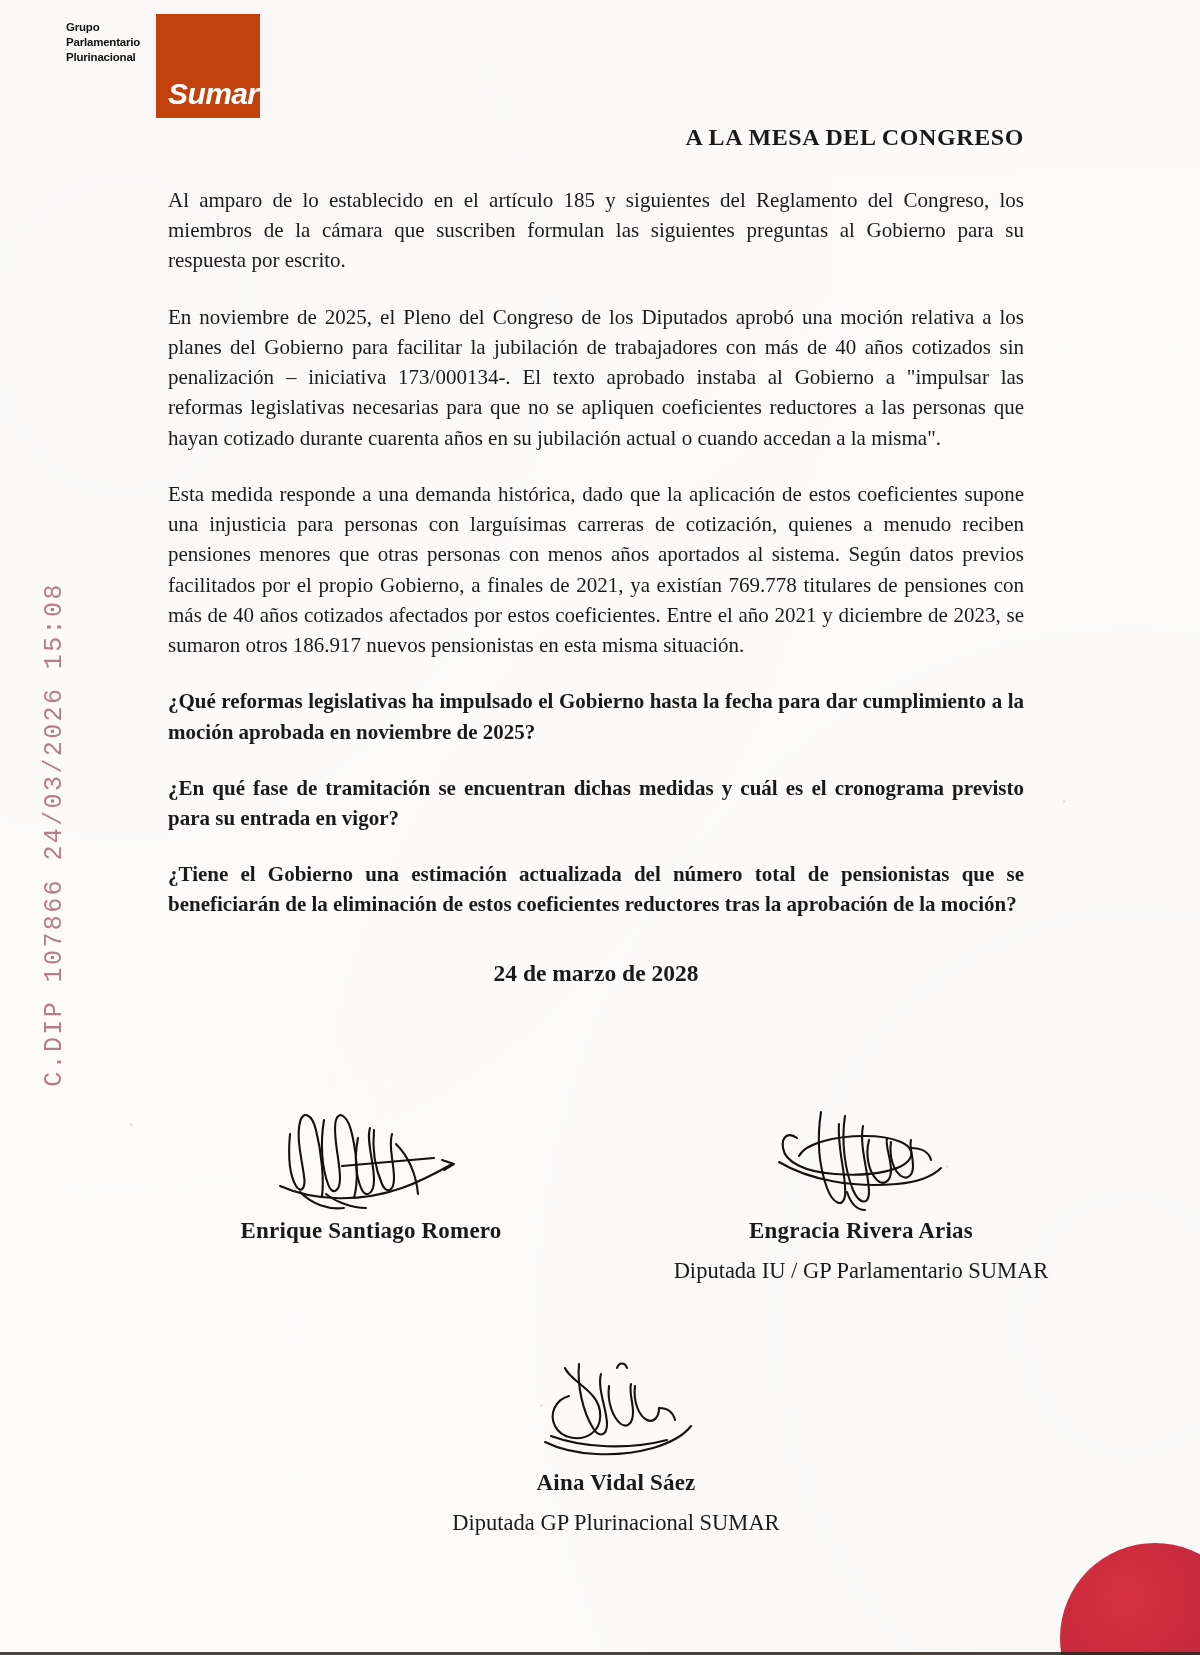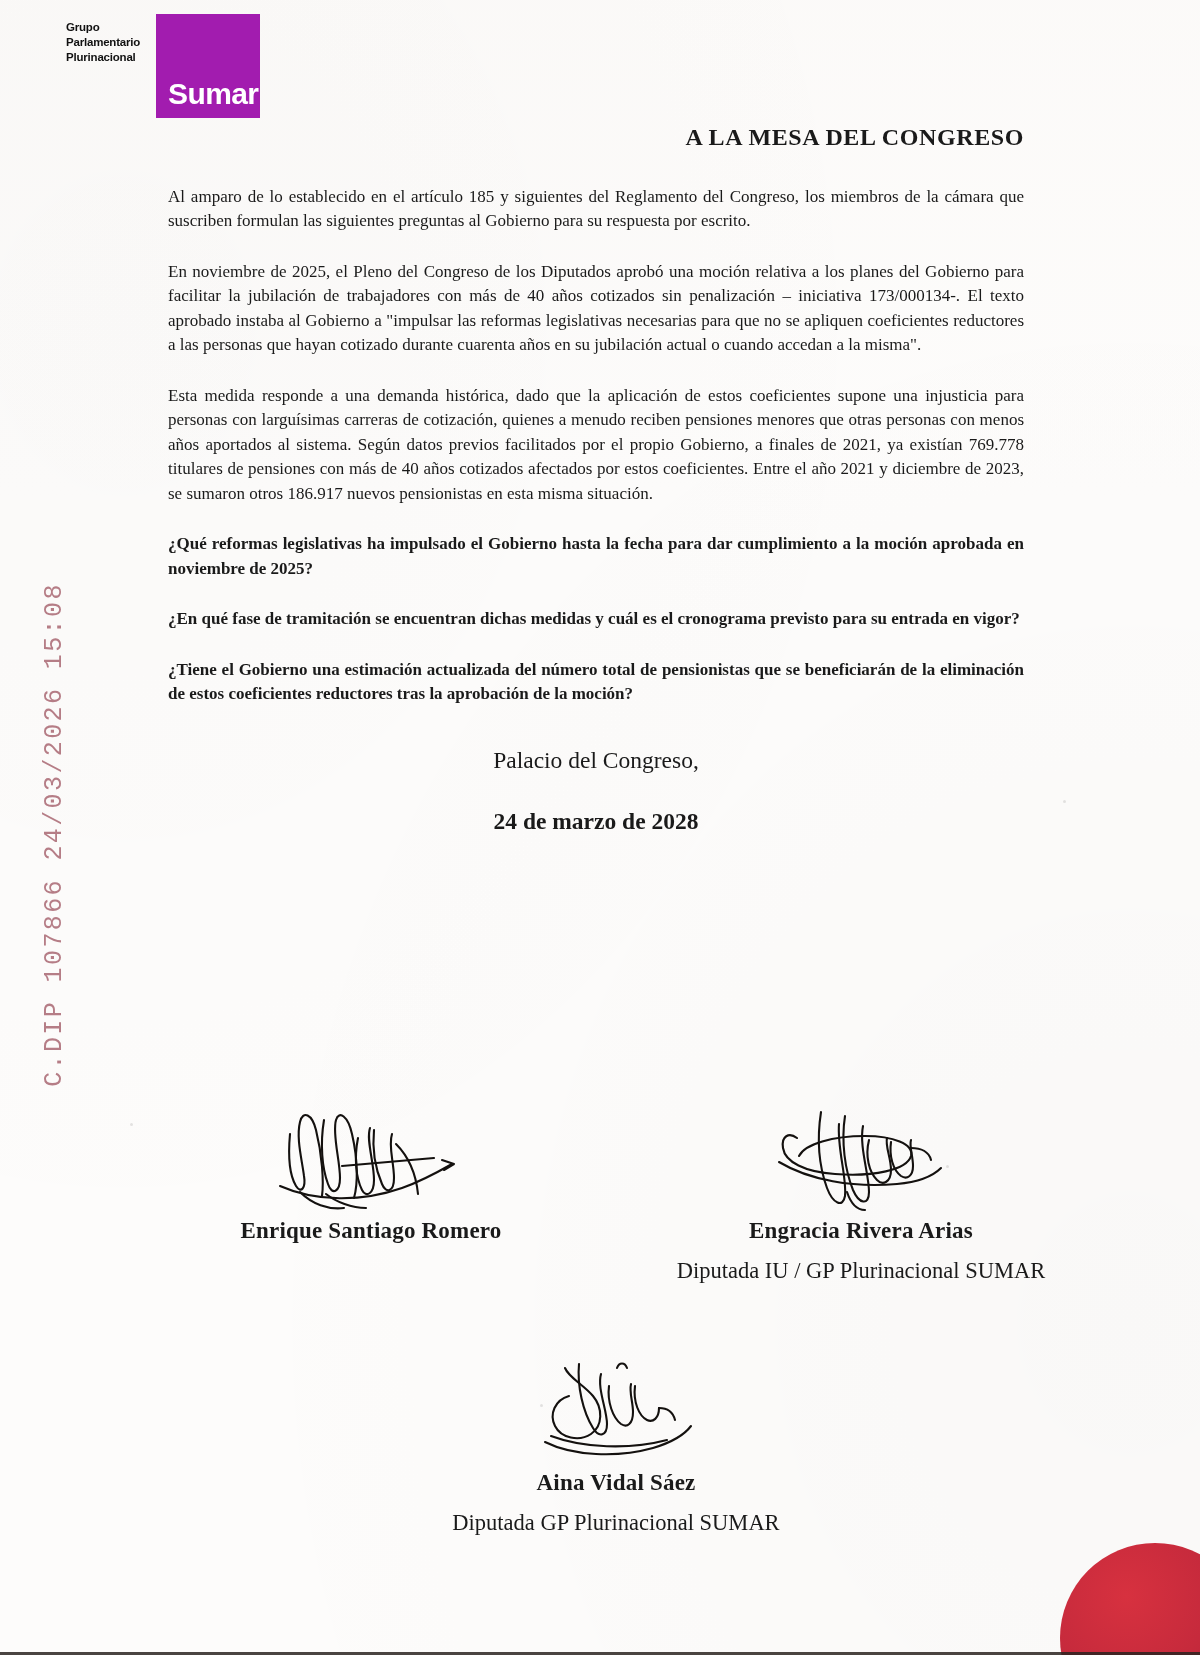--- a/index.html
+++ b/index.html
@@ -51,21 +51,22 @@
     line-height: 1.32;
     letter-spacing: -0.2px;
     color: #111111;
   }
   .logo-square {
     position: absolute;
     left: 96px;
     top: 6px;
     width: 104px;
     height: 104px;
-    background: #a21caf;
+    background: #c2410c;
+    font-style: italic;
   }
   .logo-square-text {
     position: absolute;
     left: 12px;
     bottom: 7px;
     color: #ffffff;
     font-family: "Liberation Sans", "DejaVu Sans", sans-serif;
     font-weight: 700;
     font-size: 30px;
     letter-spacing: -0.6px;
@@ -118,21 +119,21 @@
   .doc-title {
     text-align: right;
     font-weight: 700;
     font-size: 24px;
     letter-spacing: 0.6px;
     margin: 0 0 34px 0;
   }
   p.para {
     margin: 0 0 26px 0;
     text-align: justify;
-    font-size: 17px;
+    font-size: 21px;
     line-height: 1.44;
   }
   p.para.bold {
     font-weight: 700;
   }
   p.para:last-of-type {
     margin-bottom: 0;
   }
 
   .closing {
@@ -215,21 +216,20 @@
 
     <p class="para">Al amparo de lo establecido en el artículo 185 y siguientes del Reglamento del Congreso, los miembros de la cámara que suscriben formulan las siguientes preguntas al Gobierno para su respuesta por escrito.</p>
     <p class="para">En noviembre de 2025, el Pleno del Congreso de los Diputados aprobó una moción relativa a los planes del Gobierno para facilitar la jubilación de trabajadores con más de 40 años cotizados sin penalización – iniciativa 173/000134-. El texto aprobado instaba al Gobierno a "impulsar las reformas legislativas necesarias para que no se apliquen coeficientes reductores a las personas que hayan cotizado durante cuarenta años en su jubilación actual o cuando accedan a la misma".</p>
     <p class="para">Esta medida responde a una demanda histórica, dado que la aplicación de estos coeficientes supone una injusticia para personas con larguísimas carreras de cotización, quienes a menudo reciben pensiones menores que otras personas con menos años aportados al sistema. Según datos previos facilitados por el propio Gobierno, a finales de 2021, ya existían 769.778 titulares de pensiones con más de 40 años cotizados afectados por estos coeficientes. Entre el año 2021 y diciembre de 2023, se sumaron otros 186.917 nuevos pensionistas en esta misma situación.</p>
 
     <p class="para bold">¿Qué reformas legislativas ha impulsado el Gobierno hasta la fecha para dar cumplimiento a la moción aprobada en noviembre de 2025?</p>
     <p class="para bold">¿En qué fase de tramitación se encuentran dichas medidas y cuál es el cronograma previsto para su entrada en vigor?</p>
     <p class="para bold">¿Tiene el Gobierno una estimación actualizada del número total de pensionistas que se beneficiarán de la eliminación de estos coeficientes reductores tras la aprobación de la moción?</p>
 
     <div class="closing">
-      <p class="place">Palacio del Congreso,</p>
       <p class="date">24 de marzo de 2028</p>
     </div>
   </div>
 
   <div class="sig-row row-1">
 
     <div class="sig-block">
       <div class="sig-mark">
         <svg width="210" height="112" viewBox="0 0 210 112" fill="none" stroke="#14110f" stroke-width="2.1" stroke-linecap="round" stroke-linejoin="round">
           <path d="M24 30 C22 52 24 72 30 82 C35 90 40 84 38 72 C36 56 30 34 34 18 C37 6 46 10 50 26 C56 50 58 78 56 92"></path>
@@ -254,21 +254,21 @@
           <path d="M60 8 C56 34 58 62 66 84 C72 100 82 104 84 92 C86 74 76 44 78 20"></path>
           <path d="M84 12 C80 38 84 66 92 86 C98 100 108 102 108 88 C108 70 98 42 102 22"></path>
           <path d="M108 36 C104 52 108 68 116 76 C122 82 130 78 130 66 C130 54 124 42 126 34"></path>
           <path d="M130 38 C128 52 132 66 140 72 C146 76 152 72 152 62 C152 52 148 42 150 36"></path>
           <path d="M18 58 C48 76 92 84 136 80 C158 78 172 72 180 64"></path>
           <path d="M150 44 C160 44 168 48 170 56"></path>
           <path d="M86 88 C90 100 96 106 104 106"></path>
         </svg>
       </div>
       <div class="sig-name">Engracia Rivera Arias</div>
-      <div class="sig-role">Diputada IU / GP Plurinacional SUMAR</div>
+      <div class="sig-role">Diputada IU / GP Parlamentario SUMAR</div>
     </div>
   </div>
 
   <div class="sig-row row-2">
     <div class="sig-block">
       <div class="sig-mark">
         <svg width="190" height="112" viewBox="0 0 190 112" fill="none" stroke="#14110f" stroke-width="2.1" stroke-linecap="round" stroke-linejoin="round">
           <path d="M48 40 C34 44 28 58 34 70 C40 82 58 86 70 78 C82 70 82 52 72 40 C62 28 48 22 44 12"></path>
           <path d="M58 8 C56 30 62 56 72 72 C78 82 86 80 86 68 C86 54 76 32 80 18"></path>
           <path d="M88 30 C86 46 92 62 100 68 C106 72 112 68 112 56 C112 46 108 36 110 28"></path>

